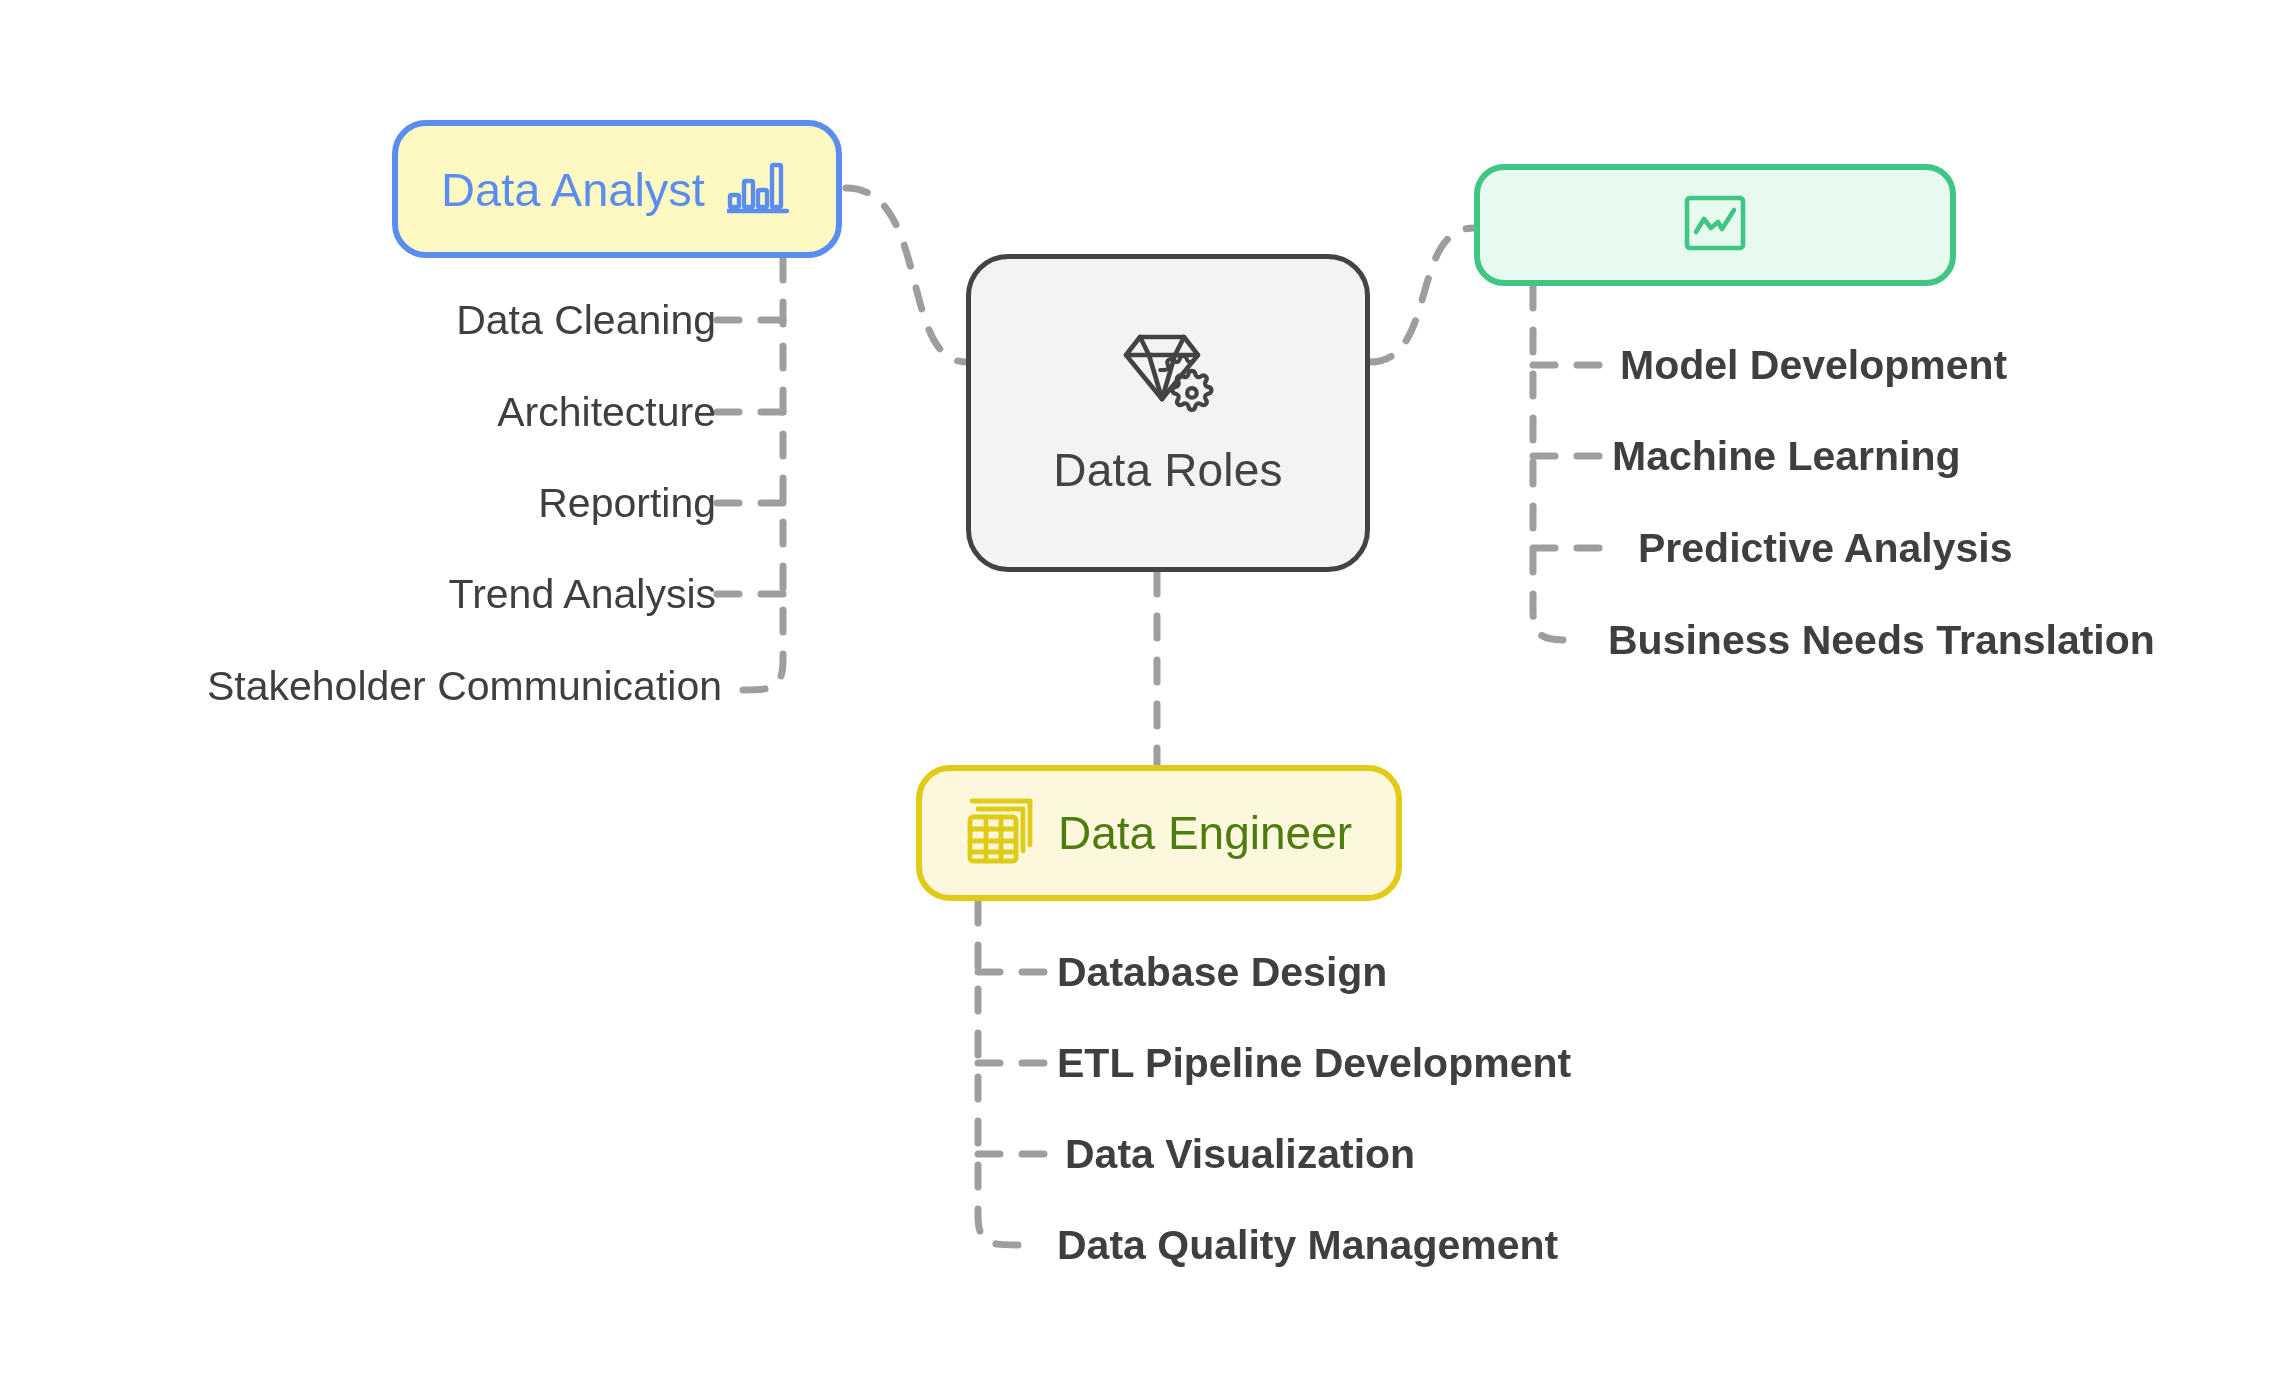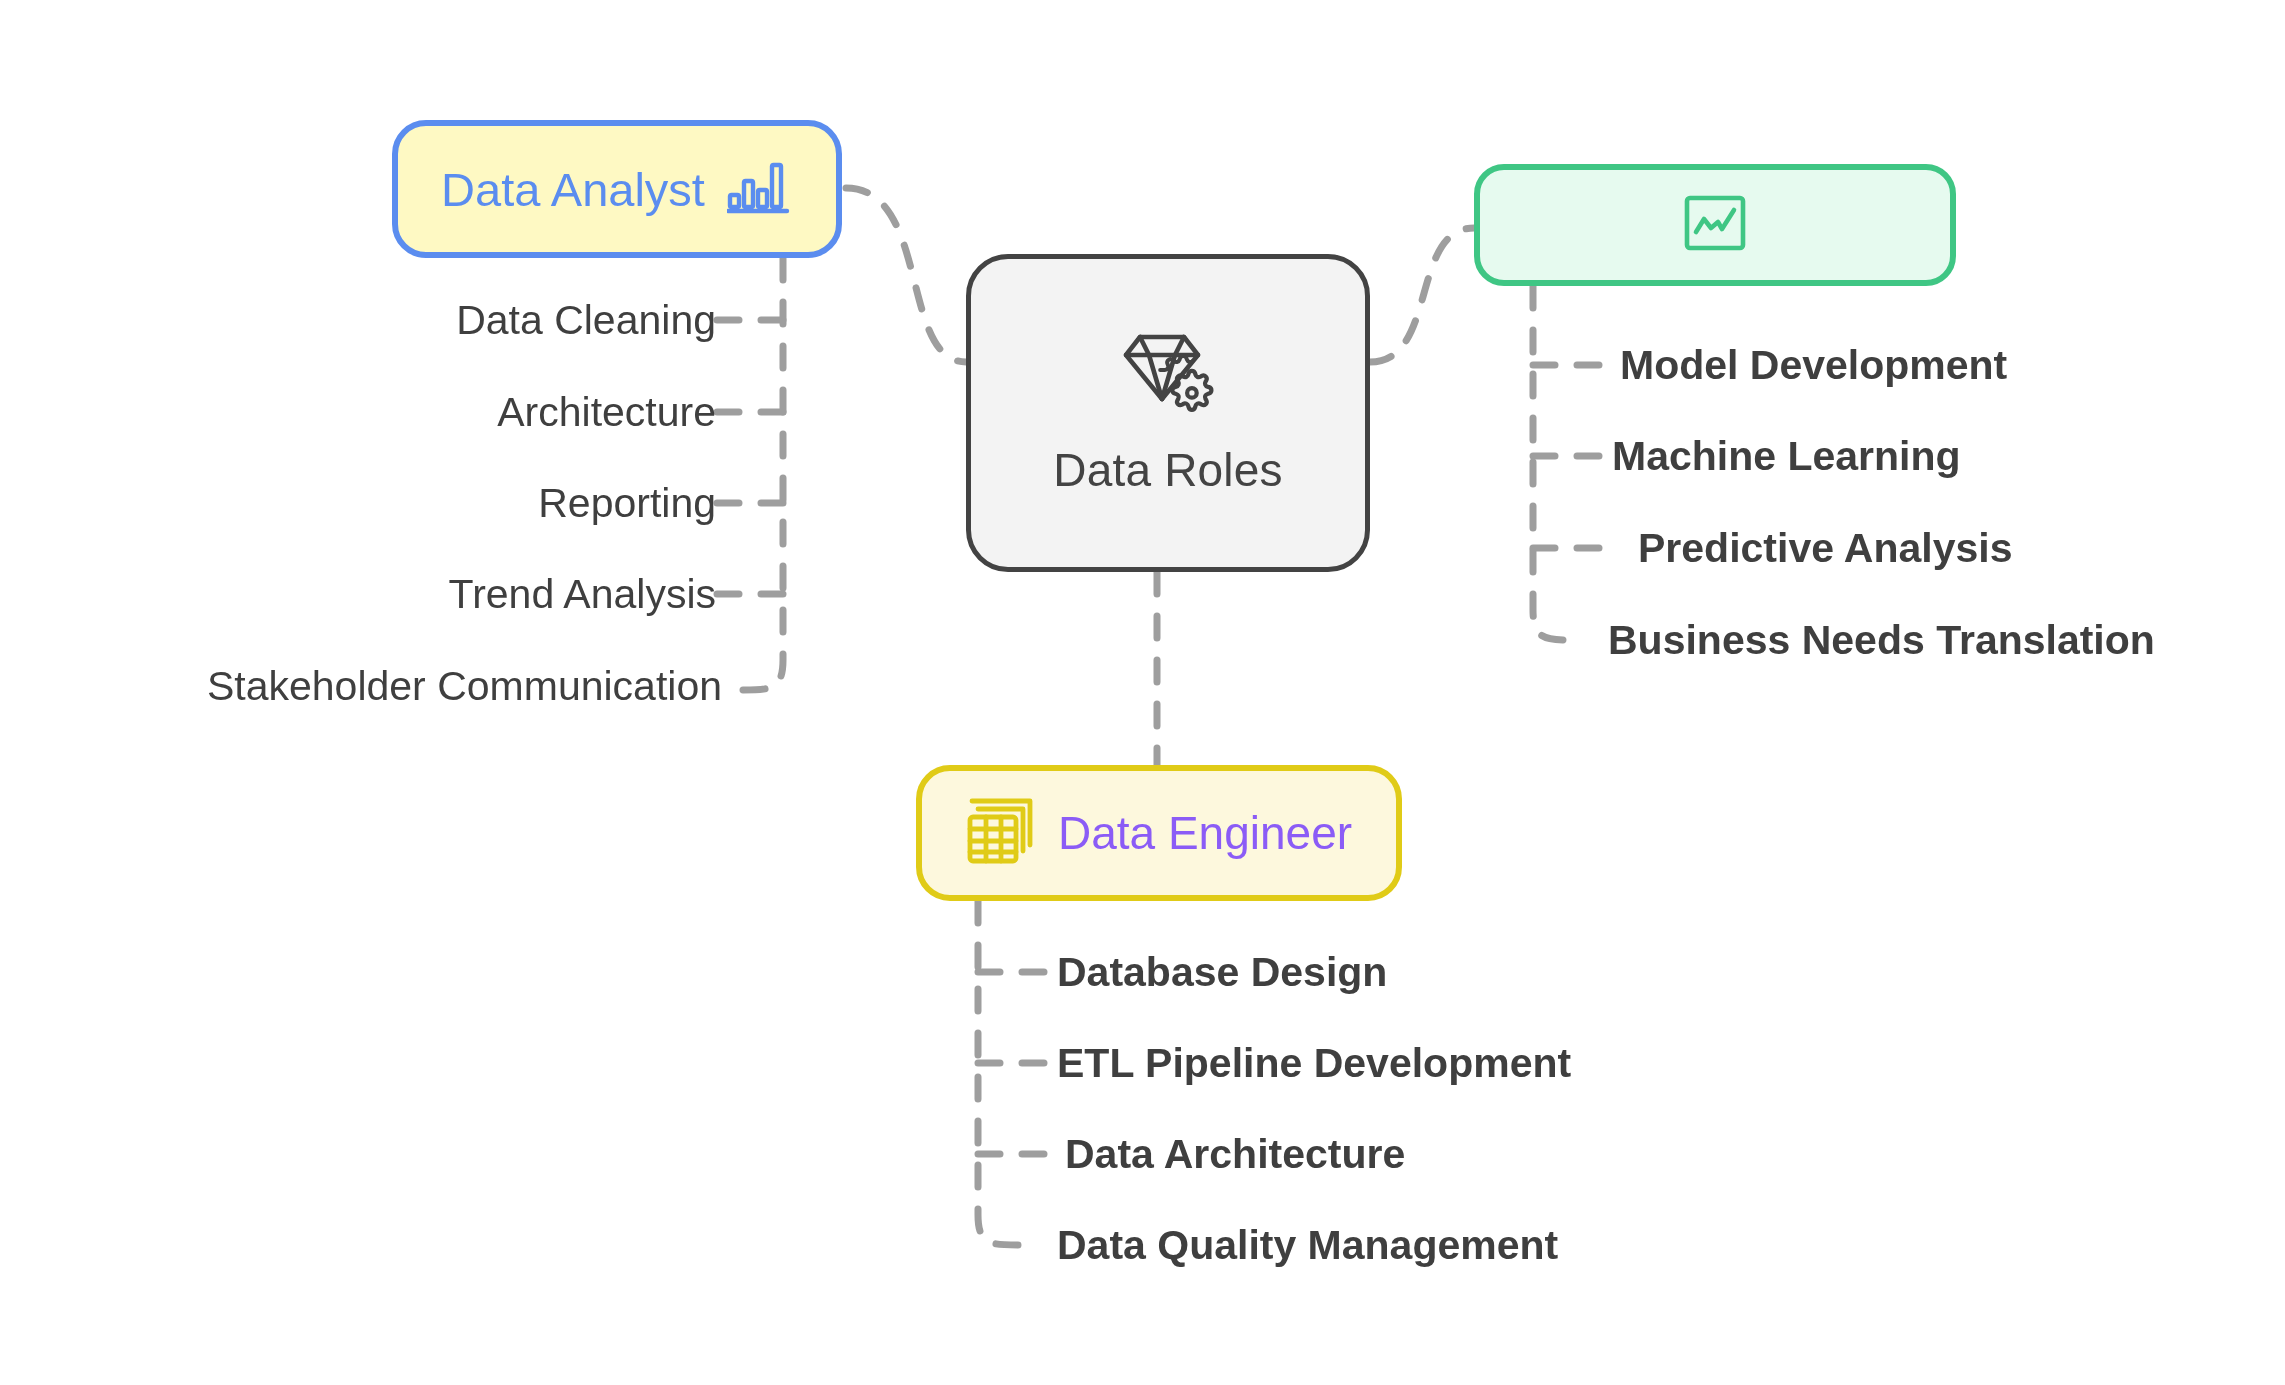--- a/index.html
+++ b/index.html
@@ -87,21 +87,21 @@
     top: 765px;
     width: 486px;
     height: 136px;
     border: 6px solid #e0cb17;
     border-radius: 34px;
     background: #fdf8dd;
     gap: 18px;
   }
   .engineer-label {
     font-size: 46px;
-    color: #8b5cf6;
+    color: #4d7c0f;
   }
 
   .icon { display: block; flex: none; }
 
   
   .leaf {
     position: absolute;
     font-size: 41px;
     color: #3f3f3f;
     white-space: nowrap;
@@ -203,16 +203,16 @@
   <div class="leaf leaf-right-align" style="left:716px; top:594px;">Trend Analysis</div>
   <div class="leaf leaf-right-align" style="left:722px; top:686px;">Stakeholder Communication</div>
 
   <div class="leaf leaf-left-align" style="left:1620px; top:365px;">Model Development</div>
   <div class="leaf leaf-left-align" style="left:1612px; top:456px;">Machine Learning</div>
   <div class="leaf leaf-left-align" style="left:1620px; top:548px;margin-left:18px;">Predictive Analysis</div>
   <div class="leaf leaf-left-align" style="left:1608px; top:640px;">Business Needs Translation</div>
 
   <div class="leaf leaf-left-align" style="left:1057px; top:972px;">Database Design</div>
   <div class="leaf leaf-left-align" style="left:1057px; top:1063px;">ETL Pipeline Development</div>
-  <div class="leaf leaf-left-align" style="left:1065px; top:1154px;">Data Architecture</div>
+  <div class="leaf leaf-left-align" style="left:1065px; top:1154px;">Data Visualization</div>
   <div class="leaf leaf-left-align" style="left:1057px; top:1245px;">Data Quality Management</div>
 
 </div>
 
 </body></html>

